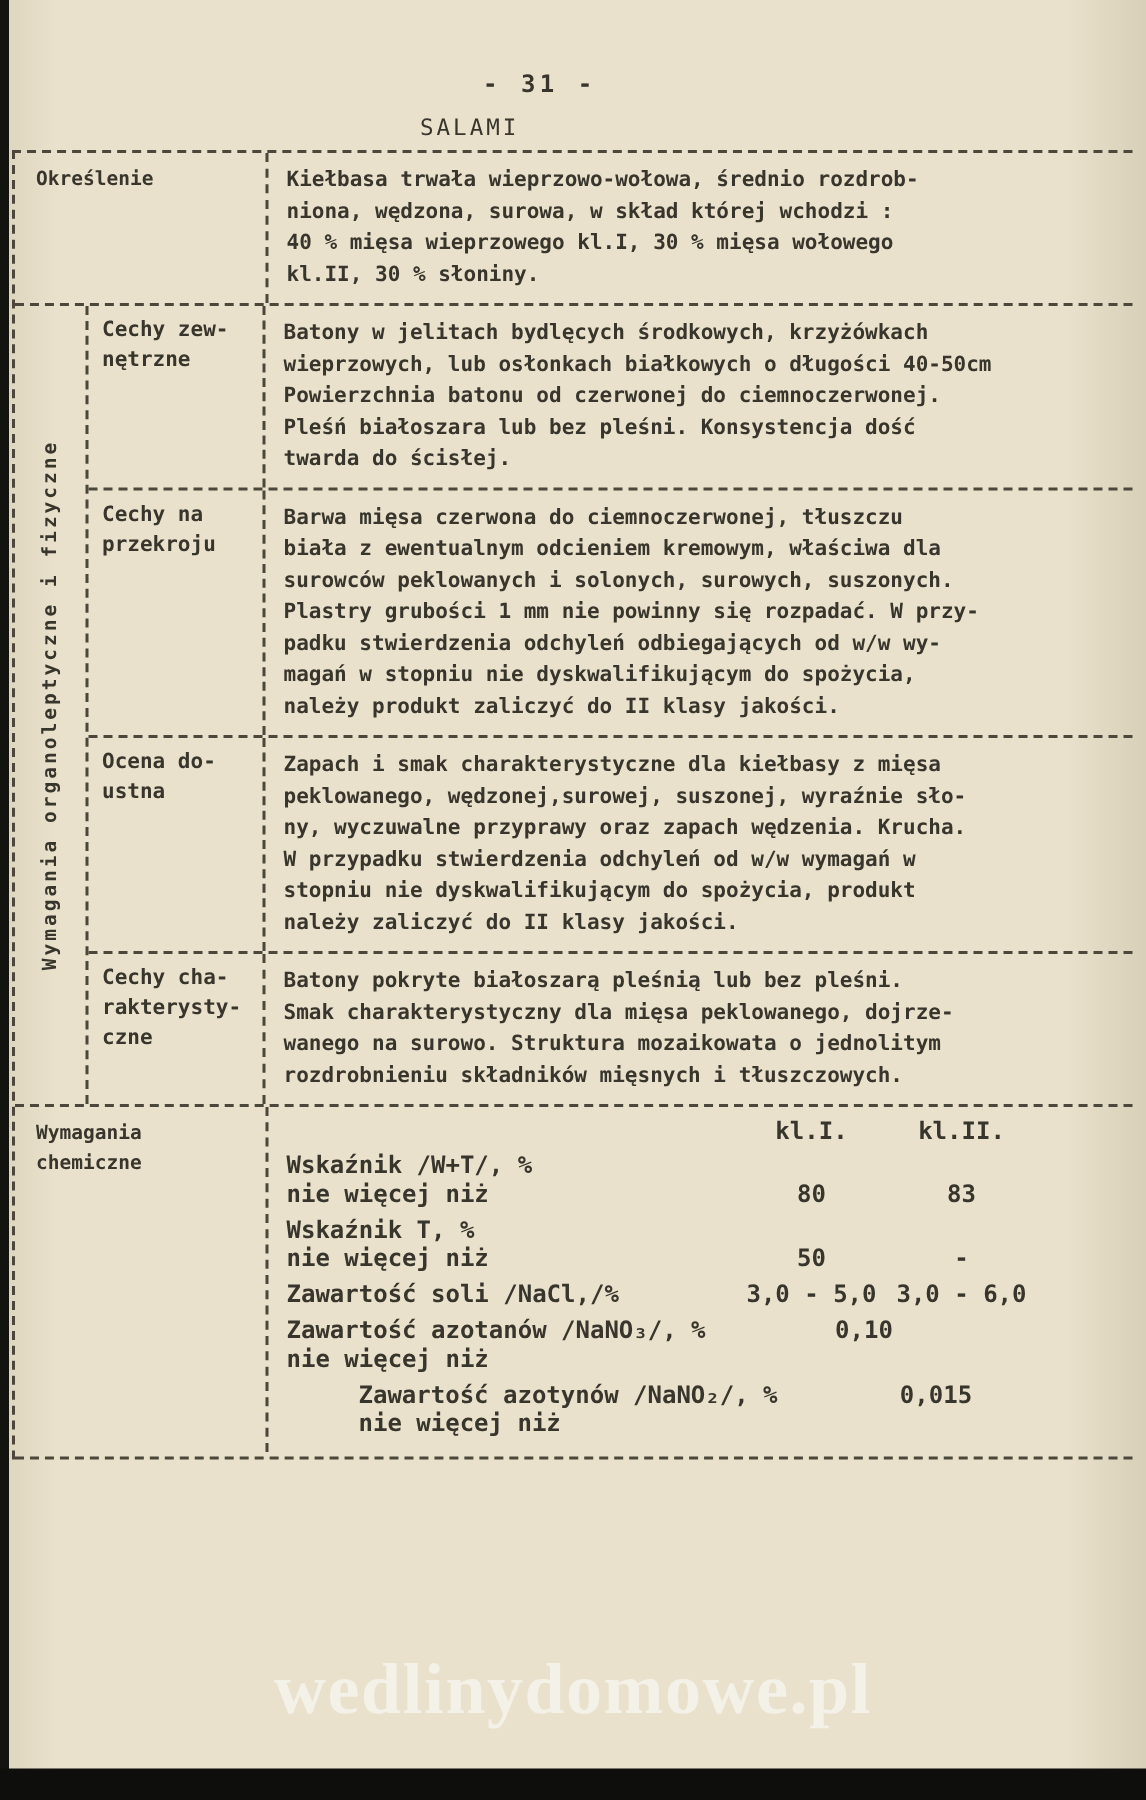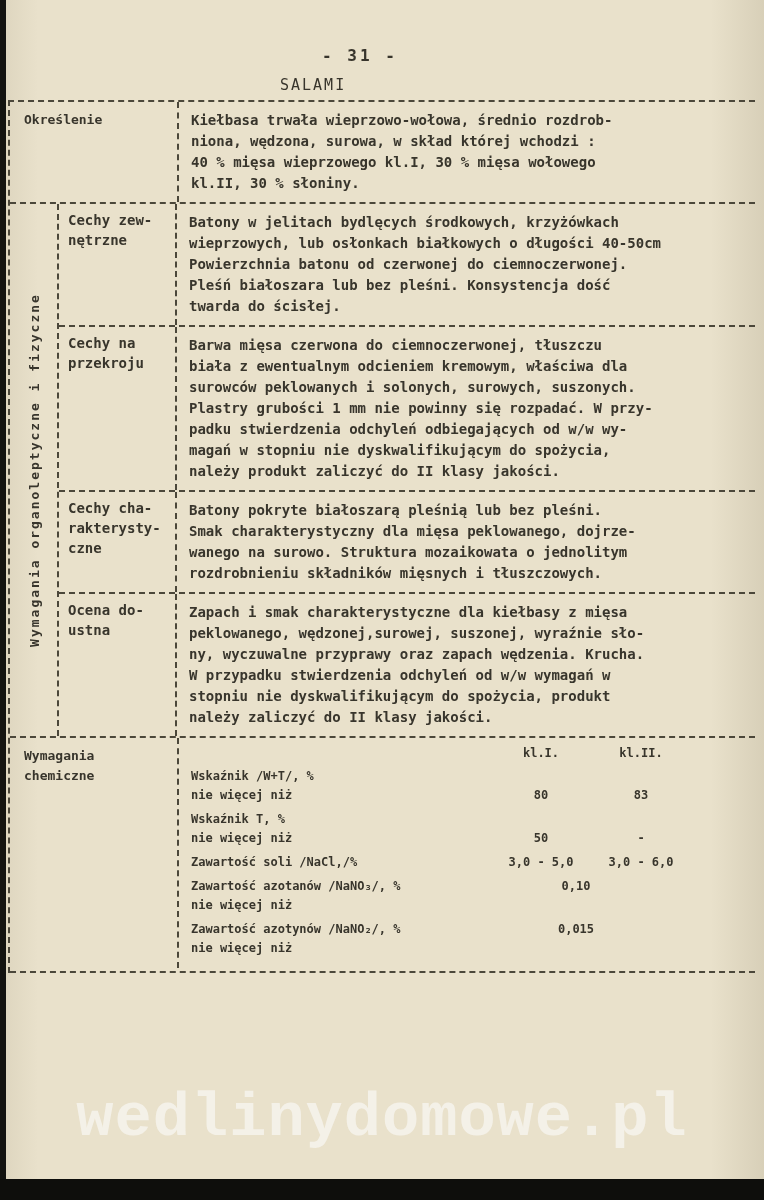--- a/index.html
+++ b/index.html
@@ -53,37 +53,37 @@
     font-size:13px; letter-spacing:2px; white-space:nowrap;
   }
   .mid-rows { flex:1; display:flex; flex-direction:column;justify-content:space-between; }
   .mid-row { display:flex; border-bottom:2px dashed #4b473a; }
   .mid-row:last-child { border-bottom:none; }
   .mid-label {
     width:116px; padding:6px 2px 6px 9px;
     font-size:14px; line-height:20px; white-space:pre-line;
   }
 
-  .chem { flex:1; border-left:2px dashed #4b473a; padding:6px 6px 10px 12px; font-size:12px; }
+  .chem { flex:1; border-left:2px dashed #4b473a; padding:6px 6px 10px 12px; font-size:16px; }
   .chem-header { display:flex; line-height:19px; margin-bottom:4px; }
   .chem-h1 { margin-left:300px; width:100px; text-align:center; }
   .chem-h2 { width:100px; text-align:center; }
   .chem-row { display:flex; align-items:flex-end; margin-bottom:5px; }
   .chem-row.align-top { align-items:flex-start; }
   .chem-name { width:300px; line-height:19px; white-space:pre-line; }
   .chem-v { width:100px; text-align:center; line-height:19px; }
   .chem-span { width:170px; text-align:center; line-height:19px; }
 
   .double-line { height:5px; border-bottom:2px dashed #4b473a; }
 
   .watermark {
     position:absolute; bottom:46px; left:50%;
     transform:translateX(-50%);
-    font-family:Liberation Mono, monospace;
-    font-size:62px; font-weight:bold;
+    font-family:Liberation Serif, serif;
+    font-size:48px; font-weight:bold;
     color:rgba(246,244,238,0.82);
     white-space:nowrap; letter-spacing:1px;
     pointer-events:none;
   }
 </style>
 </head>
 <body>
 
 <div class="page-shade"></div>
 <div class="scan-edge-left"></div>
@@ -123,40 +123,40 @@
         <div class="cell-content">Barwa mięsa czerwona do ciemnoczerwonej, tłuszczu
 biała z ewentualnym odcieniem kremowym, właściwa dla
 surowców peklowanych i solonych, surowych, suszonych.
 Plastry grubości 1 mm nie powinny się rozpadać. W przy-
 padku stwierdzenia odchyleń odbiegających od w/w wy-
 magań w stopniu nie dyskwalifikującym do spożycia,
 należy produkt zaliczyć do II klasy jakości.</div>
       </div>
 
       <div class="mid-row">
-        <div class="mid-label">Cechy cha-
-rakterysty-
-czne</div>
-        <div class="cell-content">Batony pokryte białoszarą pleśnią lub bez pleśni.
-Smak charakterystyczny dla mięsa peklowanego, dojrze-
-wanego na surowo. Struktura mozaikowata o jednolitym
-rozdrobnieniu składników mięsnych i tłuszczowych.</div>
-      </div>
-
-      <div class="mid-row">
         <div class="mid-label">Ocena do-
 ustna</div>
         <div class="cell-content">Zapach i smak charakterystyczne dla kiełbasy z mięsa
 peklowanego, wędzonej,surowej, suszonej, wyraźnie sło-
 ny, wyczuwalne przyprawy oraz zapach wędzenia. Krucha.
 W przypadku stwierdzenia odchyleń od w/w wymagań w
 stopniu nie dyskwalifikującym do spożycia, produkt
 należy zaliczyć do II klasy jakości.</div>
       </div>
 
+      <div class="mid-row">
+        <div class="mid-label">Cechy cha-
+rakterysty-
+czne</div>
+        <div class="cell-content">Batony pokryte białoszarą pleśnią lub bez pleśni.
+Smak charakterystyczny dla mięsa peklowanego, dojrze-
+wanego na surowo. Struktura mozaikowata o jednolitym
+rozdrobnieniu składników mięsnych i tłuszczowych.</div>
+      </div>
+
     </div>
   </div>
 
   <div class="srow" style="border-bottom:none;">
     <div class="label-full">Wymagania
 chemiczne</div>
     <div class="chem">
 
       <div class="chem-header">
         <span class="chem-h1">kl.I.</span>
@@ -182,21 +182,21 @@
         <div class="chem-v">3,0 - 5,0</div>
         <div class="chem-v">3,0 - 6,0</div>
       </div>
 
       <div class="chem-row align-top">
         <div class="chem-name">Zawartość azotanów /NaNO₃/, %
 nie więcej niż</div>
         <div class="chem-span">0,10</div>
       </div>
 
-      <div class="chem-row align-top" style="margin-bottom:0;">
+      <div class="chem-row align-top" style="margin-bottom:0;margin-left:48px;">
         <div class="chem-name">Zawartość azotynów /NaNO₂/, %
 nie więcej niż</div>
         <div class="chem-span">0,015</div>
       </div>
 
     </div>
   </div>
 
   <div class="double-line"></div>
 </div>

